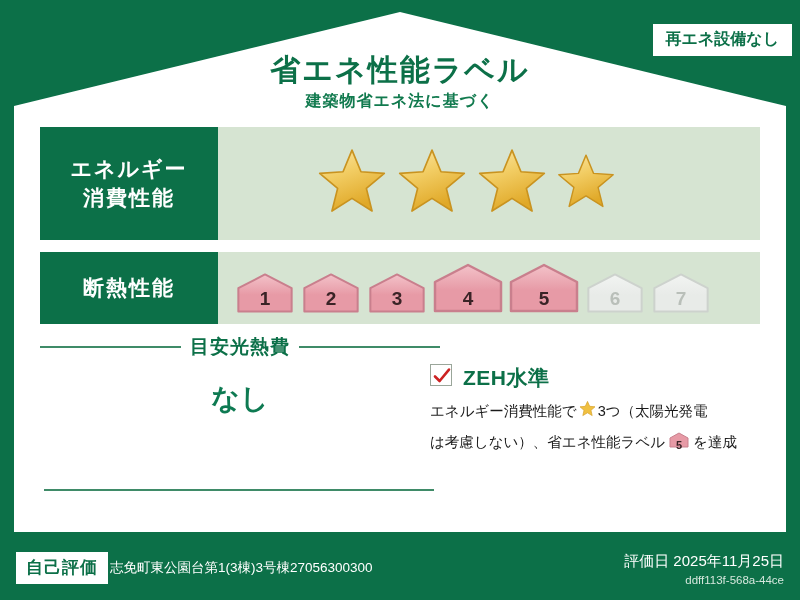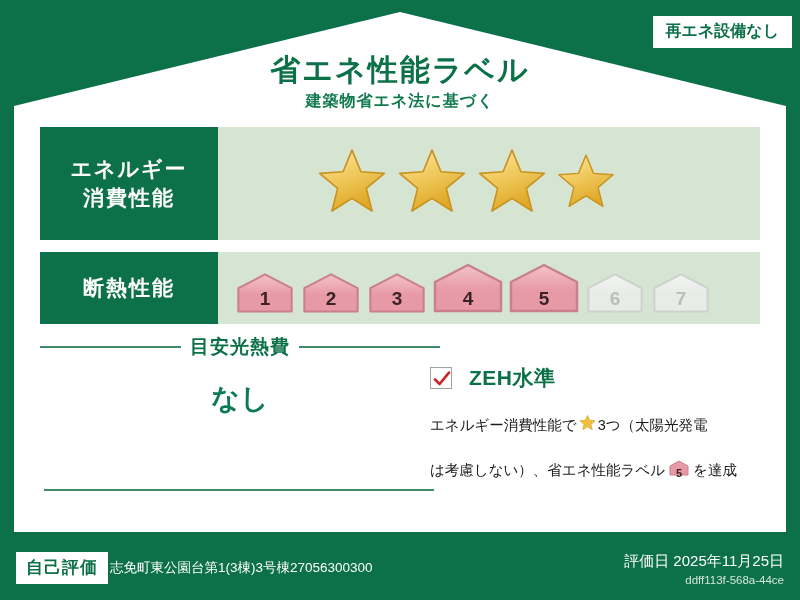--- a/index.html
+++ b/index.html
@@ -31,21 +31,21 @@
   #tag-left .tag-text {
     color: #0c7048;
     font-size: 19px;
     font-weight: bold;
     letter-spacing: 0.5px;
     white-space: nowrap;
   }
   
   #tag-right {
     position: absolute;
-    right: 8px; top: 16px;
+    right: 8px; top: 24px;
     background: #ffffff;
     padding: 5px 13px 6px 13px;
     z-index: 6;
   }
   #tag-right .tag-text {
     color: #0c7048;
     font-size: 16px;
     font-weight: bold;
     white-space: nowrap;
   }
@@ -172,38 +172,38 @@
     background: #3f8b68;
   }
   
   #zeh-block {
     position: absolute;
     left: 408px; top: 252px;
     width: 340px;
   }
   #zeh-head {
     display: flex;
-    align-items: center;
-    gap: 17px;
+    align-items: flex-start;
+    gap: 11px;
   }
   #zeh-checkbox {
     width: 22px; height: 22px;
     border: 1.5px solid #9aa69a;
     background: #ffffff;
     position: relative;
     flex-shrink: 0;
   }
   #zeh-title {
     color: #0c7048;
     font-size: 21px;
     font-weight: bold;
     letter-spacing: 0.5px;
   }
   .zeh-line {
-    margin-top: 22px;
+    margin-top: 8px;
     font-size: 14.5px;
     color: #1a1a1a;
     line-height: 1.5;
     display: flex;
     align-items: center;
     flex-wrap: nowrap;
     white-space: nowrap;
   }
   .zeh-line .inline-star { margin: 0 2px; }
   .inline-badge { position: relative; display: inline-block; margin: 0 4px; }

